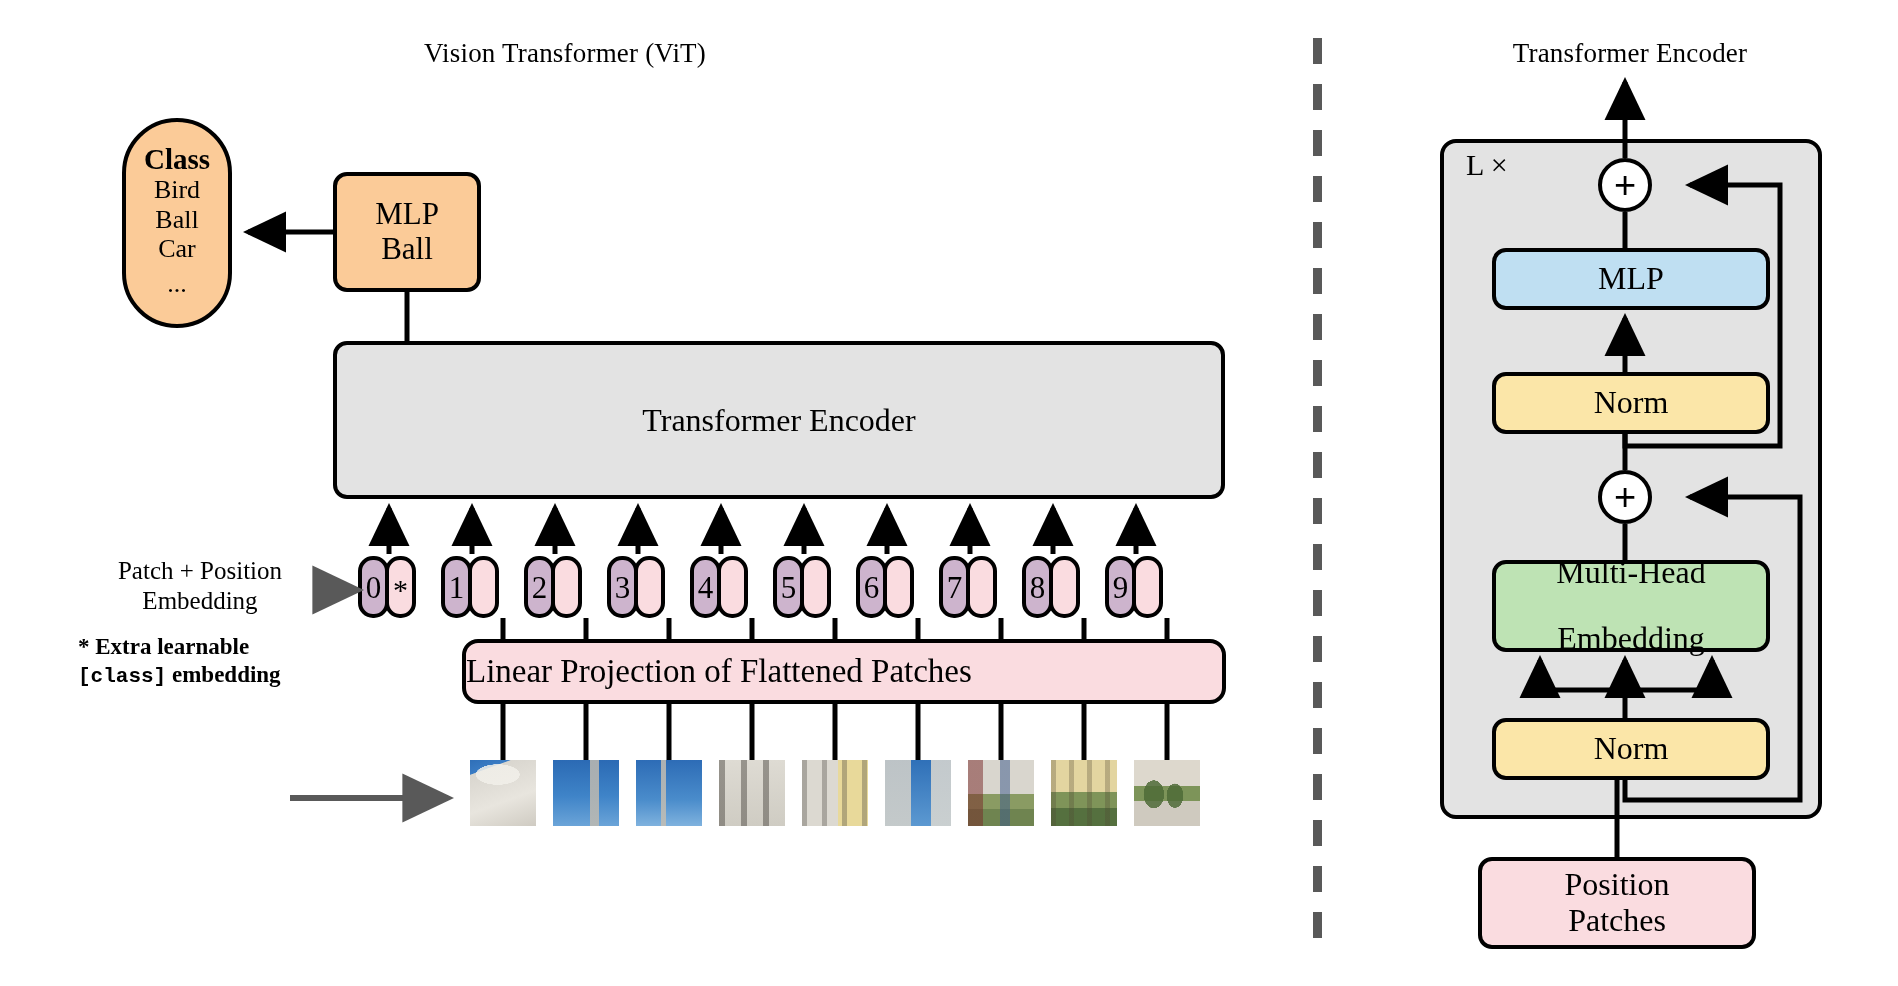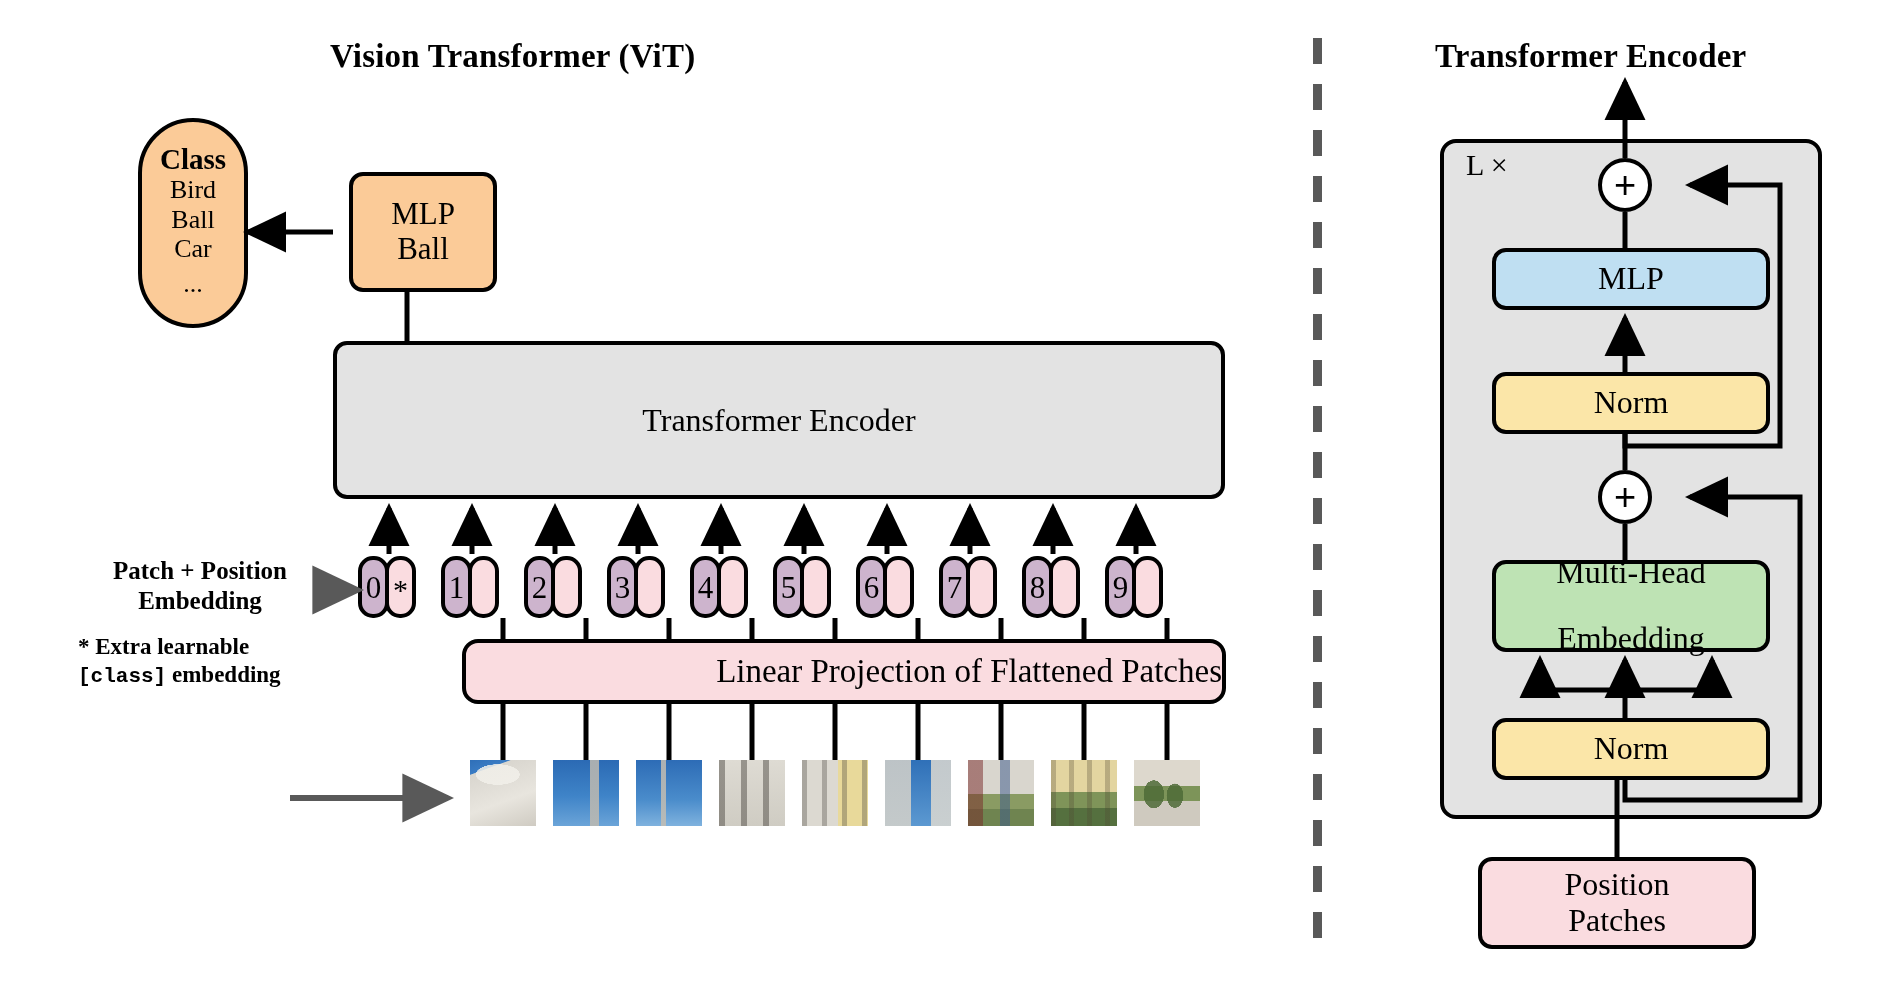--- a/index.html
+++ b/index.html
@@ -5,32 +5,31 @@
   html,body{margin:0;padding:0;background:#fff;}
   body{
     width:1898px;height:986px;position:relative;overflow:hidden;
     font-family:"Liberation Serif","DejaVu Serif",serif;
     color:#000;
   }
   .abs{position:absolute;}
 
   
   .title{
-    font-weight:bold;font-size:33px;letter-spacing:.2px;
-    white-space:nowrap;text-align:left;
+    font-weight:normal;font-size:27px;letter-spacing:.2px;
+    white-space:nowrap;text-align:center;
   }
 
   
   .node{
     box-sizing:border-box;
     border:4px solid #000;
     display:flex;align-items:center;justify-content:center;
     text-align:left;line-height:1.12;
     font-size:31px;
-    margin-left:16px;
   }
 
   
   #class-box{
     left:122px;top:118px;width:110px;height:210px;
     border-radius:56px;background:#FBCB98;
     flex-direction:column;justify-content:center;padding-top:2px;
   }
   #class-box .hd{font-weight:bold;font-size:29px;line-height:1.1;}
   #class-box .li{font-size:26px;line-height:1.12;}
@@ -46,39 +45,39 @@
     border-radius:14px;background:#E3E3E3;
     border:4px solid #000;box-sizing:border-box;
     display:flex;align-items:center;justify-content:center;
     font-size:32px;
   }
 
   #linproj{
     left:462px;top:639px;width:764px;height:65px;
     border-radius:16px;background:#FADCE0;
     border:4px solid #000;box-sizing:border-box;
-    display:flex;align-items:center;justify-content:flex-end;
+    display:flex;align-items:center;justify-content:flex-start;
     font-size:33px;
   }
 
   
   .token{position:absolute;top:556px;display:flex;}
   .tok-pos,.tok-pat{
     box-sizing:border-box;border:4px solid #000;width:31px;height:62px;
     display:flex;align-items:center;justify-content:center;
     font-size:31px;line-height:1;
   }
   .tok-pos{background:#CDB4CD;border-radius:15px;}
   .tok-pat{background:#FADCE0;border-radius:15px;margin-left:-4px;}
   .tok-pat .star{font-size:30px;line-height:1;transform:translateY(3px);}
 
   
   #pp-label{
     left:100px;top:556px;width:200px;text-align:center;
-    font-weight:bold;font-size:25px;line-height:1.18;
+    font-weight:normal;font-size:25px;line-height:1.18;
   }
   #footnote{
     left:78px;top:633px;width:230px;font-size:23px;line-height:1.22;font-weight:bold;
   }
   #footnote .mono{font-family:"Liberation Mono","DejaVu Sans Mono",monospace;font-size:21px;}
 
   
   #enc-outer{
     left:1440px;top:139px;width:382px;height:680px;
     border-radius:16px;background:#E3E3E3;

